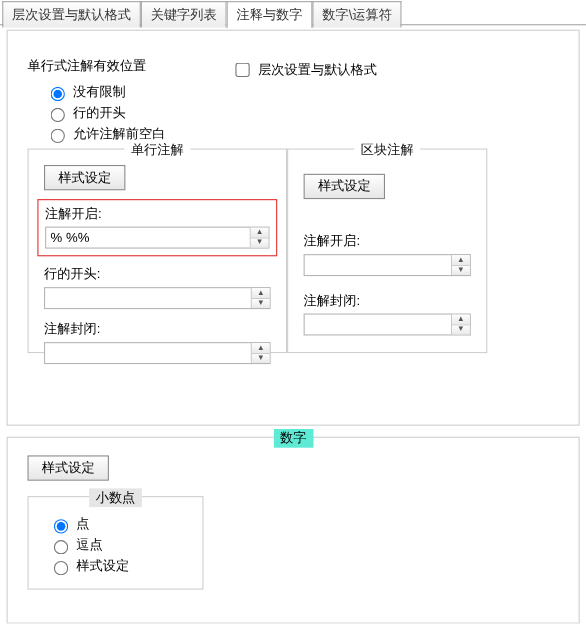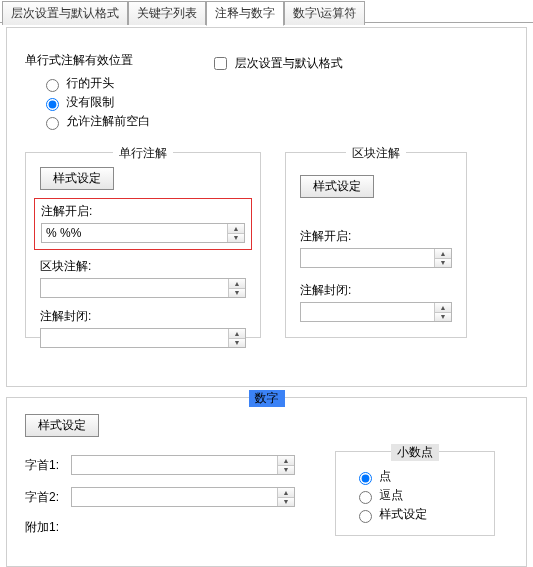--- a/index.html
+++ b/index.html
@@ -120,37 +120,36 @@
     justify-content:center;
     font-size: 7px;
     line-height: 1;
     color:#555;
     background: linear-gradient(#fdfdfd,#e9e9e9);
   }
   .spin-btns div:first-child { border-bottom:1px solid #c8c8c8; }
 
   .two-col {
     display:flex;
-    gap: 24px;
-    margin-top: 20px;
+    margin-top: 3px;
   }
   .col-left { width: 236px; }
   .col-right { width: 182px; }
 
   .hl-red { border: 1px solid #e03030; padding: 4px 6px 6px 6px; margin: 8px -6px 8px -6px; }
 
   .num-panel {
     border: 1px solid #cfcfcf;
     padding: 14px 18px 0 18px;
     box-sizing: border-box;
     position: relative;
   }
   .num-panel .legend {
     position:absolute; top:-8px; left:50%; transform:translateX(-50%);
-    background:#3b82f6; padding:0 6px;
+    background:#5eead4; padding:0 6px;
   }
   .deci-box {
     border:1px solid #cfcfcf;
     padding: 14px 18px 10px 18px;
     position: relative;
     margin-top: 4px;
   }
   .deci-box .legend {
     position:absolute; top:-8px; left:50%; transform:translateX(-50%);
     background:#e5e5e5; padding:0 6px;
@@ -174,26 +173,26 @@
   <div class="page">
 
     <div class="panel top-panel">
 
       <div class="row-top">
 
         <div>
           <div class="field-label">单行式注解有效位置</div>
           <div class="radio-group" style="margin-left:16px;">
             <label>
+              <input type="radio" name="slpos" checked="" style="">
+              <span>没有限制</span>
+            </label>
+            <label>
               <input type="radio" name="slpos" style="">
               <span>行的开头</span>
-            </label>
-            <label>
-              <input type="radio" name="slpos" checked="" style="">
-              <span>没有限制</span>
             </label>
             <label>
               <input type="radio" name="slpos" style="">
               <span>允许注解前空白</span>
             </label>
           </div>
         </div>
 
         <div class="chk" style="margin-top:2px;">
           <label>
@@ -213,21 +212,21 @@
             <div style="margin-bottom:3px;">注解开启:</div>
             <div class="spin-input">
               <input type="text" value="% %%" style="">
               <div class="spin-btns">
                 <div>▲</div>
                 <div>▼</div>
               </div>
             </div>
           </div>
 
-          <div style="margin:4px 0 3px 0;">区块注解:</div>
+          <div style="margin:4px 0 3px 0;">行的开头:</div>
           <div class="spin-input">
             <input type="text" value="" style="">
             <div class="spin-btns">
               <div>▲</div>
               <div>▼</div>
             </div>
           </div>
 
           <div style="margin:10px 0 3px 0;">注解封闭:</div>
           <div class="spin-input">
@@ -264,45 +263,20 @@
         </div>
       </div>
     </div>
 
     <div class="num-panel" style="height:170px;">
       <div class="legend">数字</div>
 
       <button class="btn" style="margin-top:2px;">样式设定</button>
 
       <div style="display:flex; gap:40px; margin-top:10px;">
-        <div style="width:270px;">
-          <div class="num-row">
-            <div class="lbl">字首1:</div>
-            <div class="spin-input">
-              <input type="text" value="" style="">
-              <div class="spin-btns">
-                <div>▲</div>
-                <div>▼</div>
-              </div>
-            </div>
-          </div>
-          <div class="num-row">
-            <div class="lbl">字首2:</div>
-            <div class="spin-input">
-              <input type="text" value="" style="">
-              <div class="spin-btns">
-                <div>▲</div>
-                <div>▼</div>
-              </div>
-            </div>
-          </div>
-          <div class="num-row" style="margin-bottom:0;">
-            <div class="lbl">附加1:</div>
-          </div>
-        </div>
 
         <div style="width:160px;">
           <div class="deci-box">
             <div class="legend">小数点</div>
             <div class="radio-group">
               <label>
                 <input type="radio" name="deci" checked="" style="">
                 <span>点</span>
               </label>
               <label>

